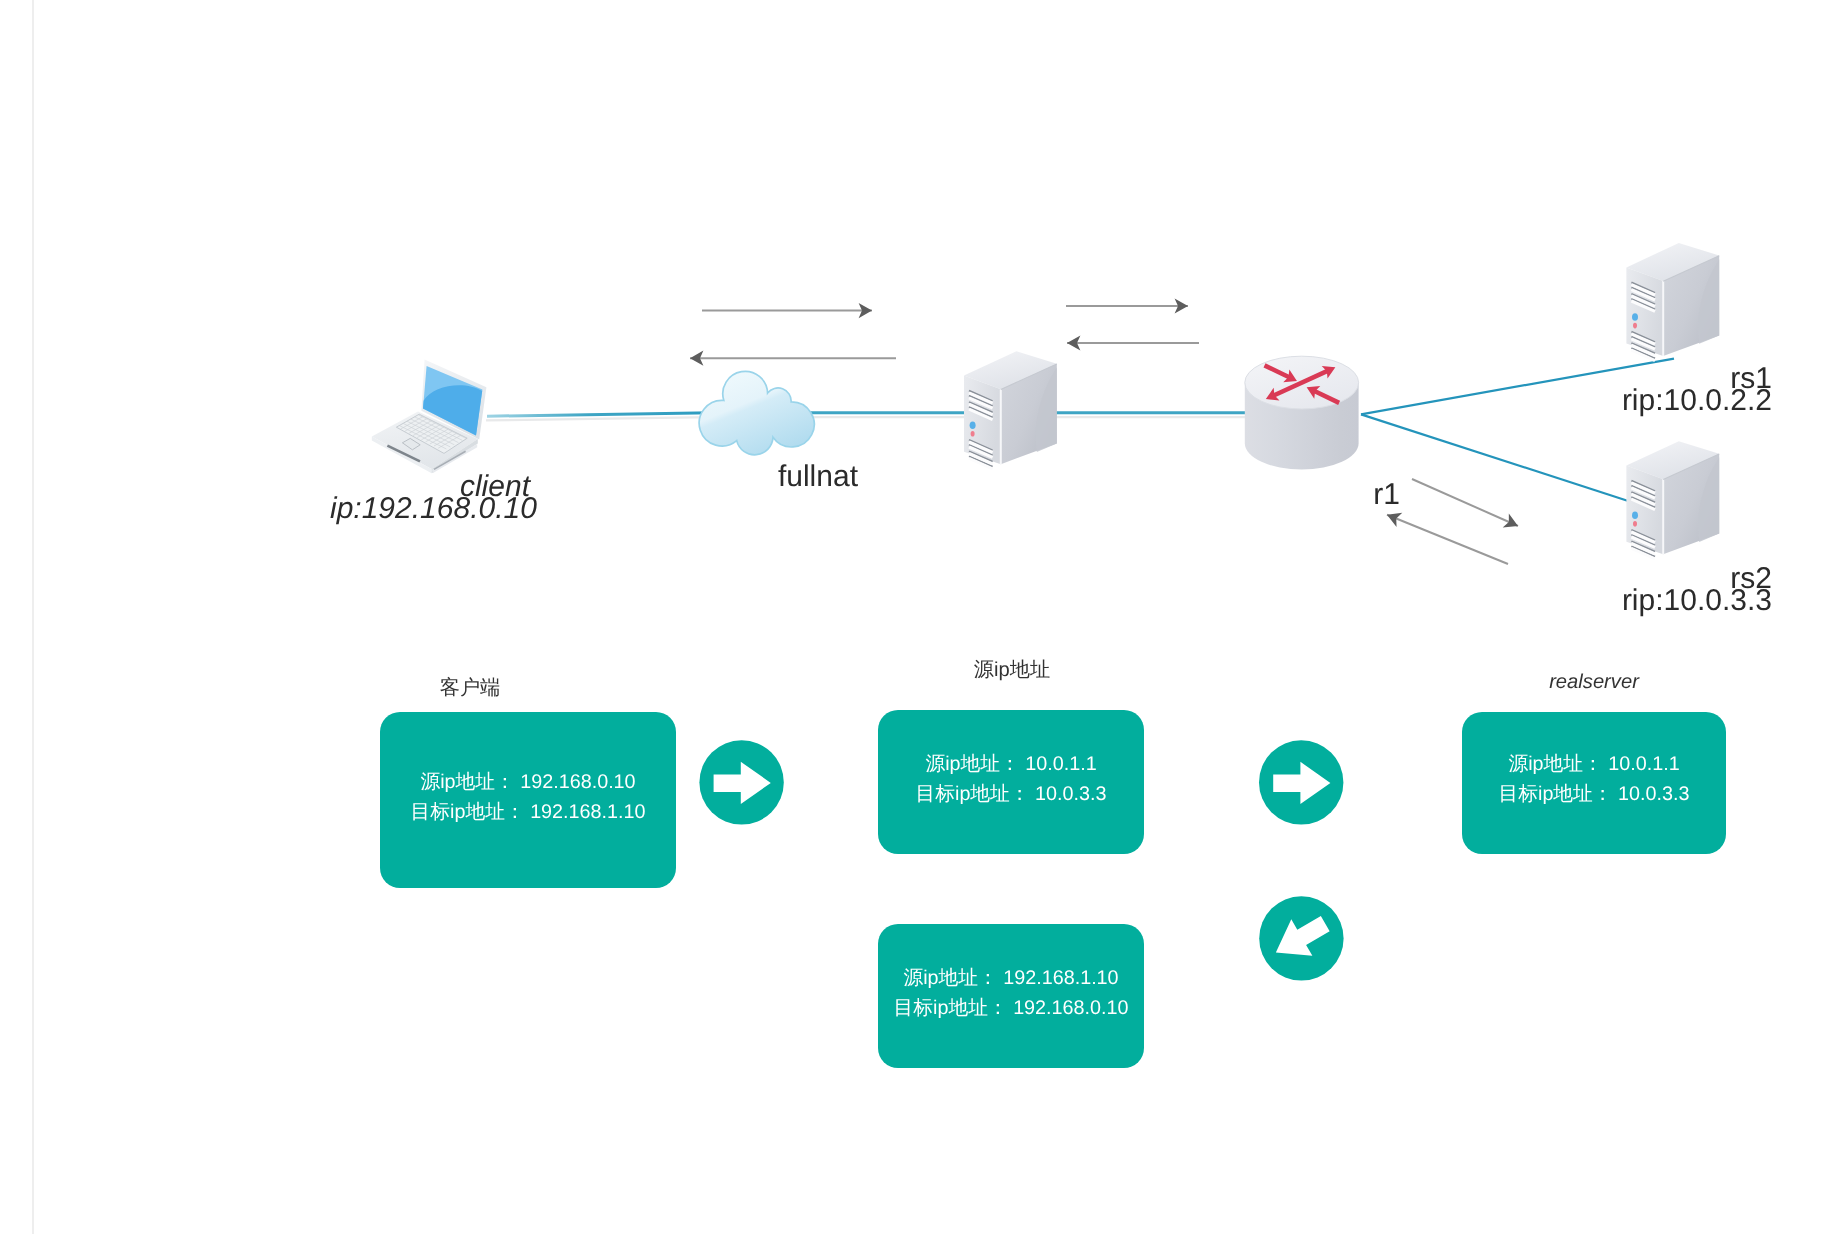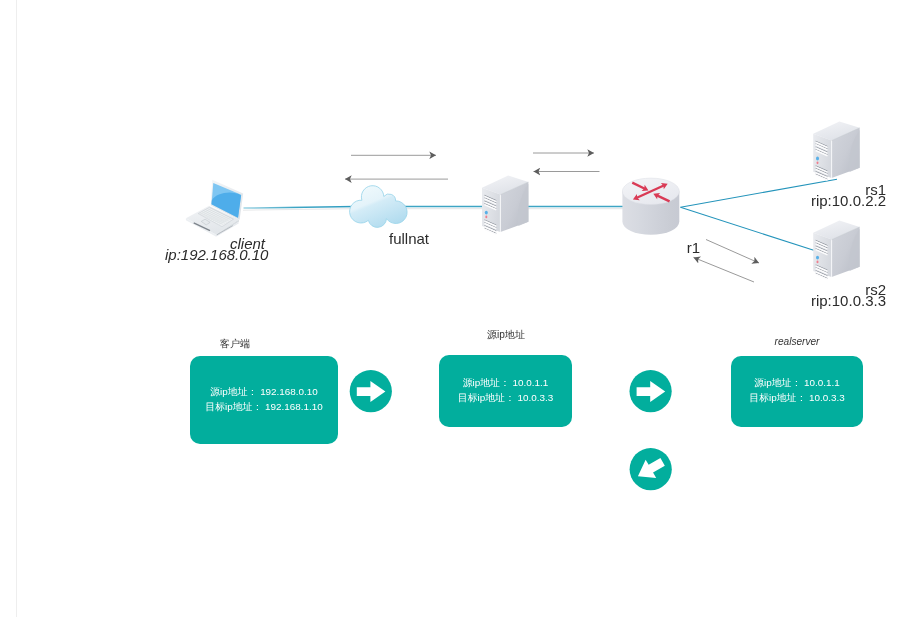--- a/index.html
+++ b/index.html
@@ -233,14 +233,18 @@
     <div>目标ip地址： 192.168.1.10</div>
   </div>
   <div class="pkt" style="left:439px;top:355px;width:133px;height:72px;">
     <div>源ip地址： 10.0.1.1</div>
     <div>目标ip地址： 10.0.3.3</div>
   </div>
   <div class="pkt" style="left:731px;top:356px;width:132px;height:71px;">
     <div>源ip地址： 10.0.1.1</div>
     <div>目标ip地址： 10.0.3.3</div>
   </div>
+  <div class="pkt" style="left:439px;top:462px;width:133px;height:72px;">
+    <div>源ip地址： 192.168.1.10</div>
+    <div>目标ip地址： 192.168.0.10</div>
+  </div>
 
 </div>
 
 </body></html>

